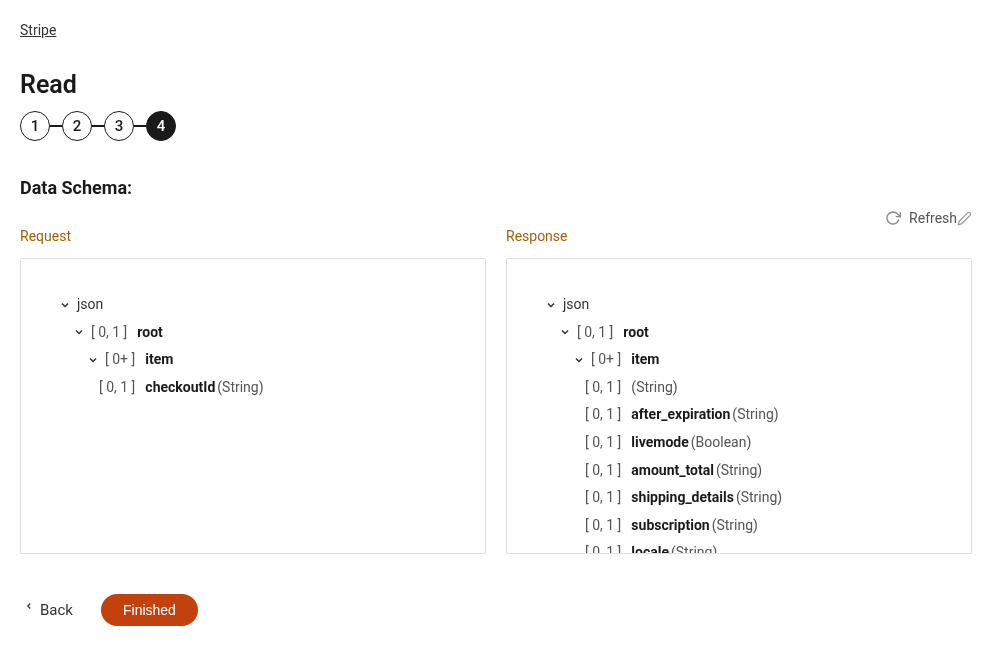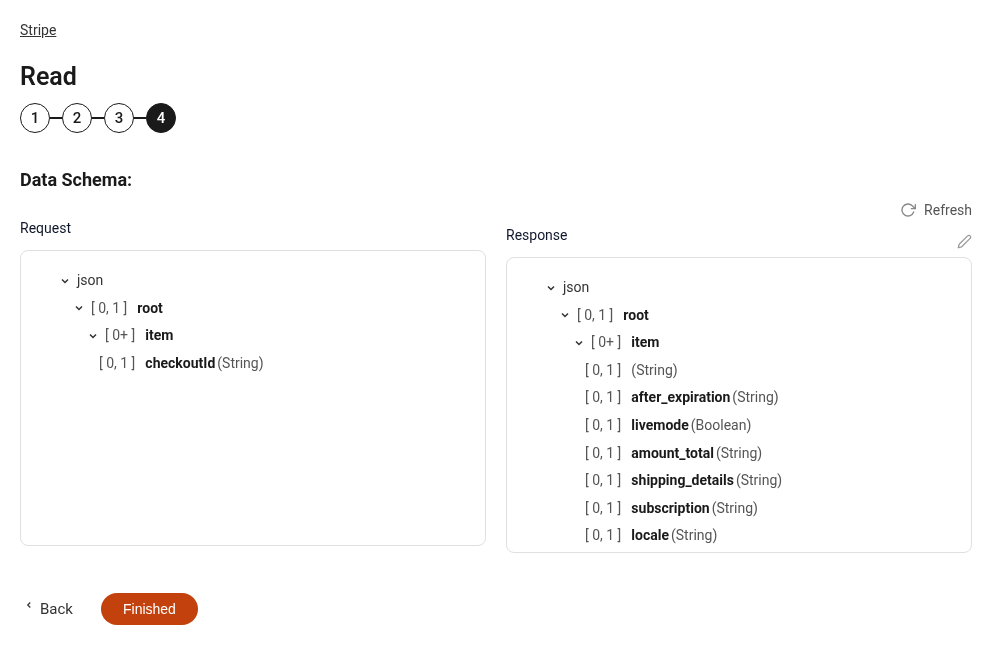--- a/index.html
+++ b/index.html
@@ -12,21 +12,21 @@
       background: #ffffff;
       color: #1a1a1a;
       padding: 20px;
       width: 992px;
     }
     .breadcrumb {
       font-size: 14px;
       color: #333;
       text-decoration: underline;
       cursor: pointer;
-      margin-bottom: 24px;
+      margin-bottom: 32px;
       display: inline-block;
     }
     .page-title {
       font-size: 25px;
       font-weight: 600;
       margin-bottom: 12px;
     }
     .stepper {
       display: flex;
       align-items: center;
@@ -70,28 +70,28 @@
     }
     .schema-header {
       display: flex;
       justify-content: space-between;
       align-items: flex-start;
       margin-bottom: 8px;
       min-height: 40px;
     }
     .schema-header-left {
       font-size: 14px;
-      color: #0f172a;
+      color: #a16207;
       align-self: flex-end;
       padding-bottom: 6px;
     }
     .schema-box {
       border: 1px solid #e0e0e0;
-      border-radius: 8px;
-      padding: 16px 12px;
+      border-radius: 1px;
+      padding: 32px 12px;
       height: 296px;
       overflow: hidden;
       font-size: 14px;
     }
     .tree-row {
       display: flex;
       align-items: center;
       padding: 4px 0;
       line-height: 1.4;
     }
@@ -114,23 +114,23 @@
     }
     .field-type {
       color: #555;
       font-weight: 400;
     }
     .json-label {
       color: #333;
     }
     .header-actions {
       display: flex;
-      flex-direction: column;
+      flex-direction: row;
       align-items: flex-end;
-      gap: 16px;
+      gap: 0;
     }
     .refresh-row {
       display: flex;
       align-items: center;
       gap: 8px;
       cursor: pointer;
       color: #555;
       font-size: 14px;
     }
     .icon-btn {

